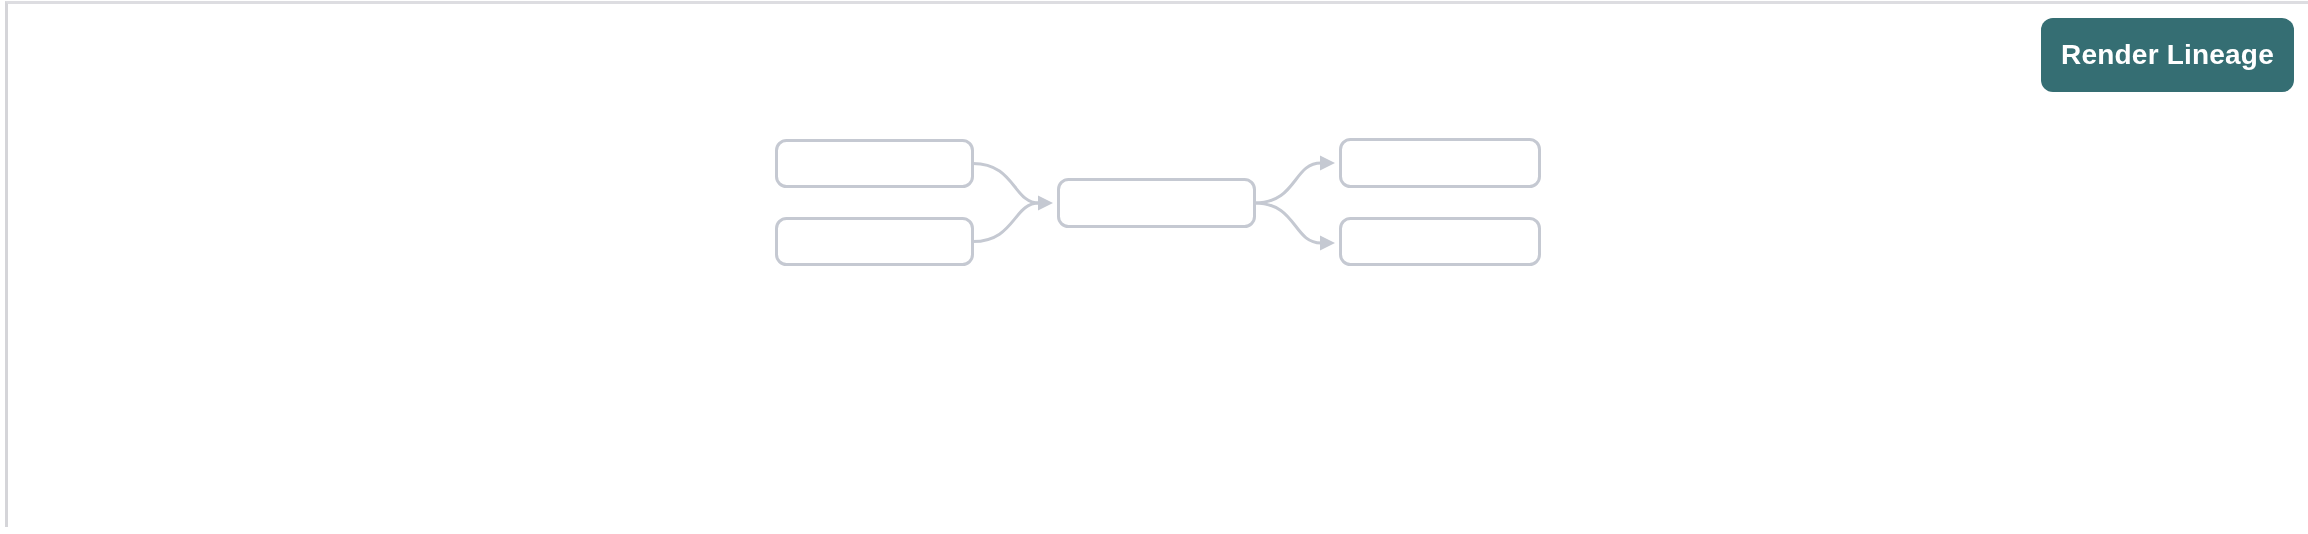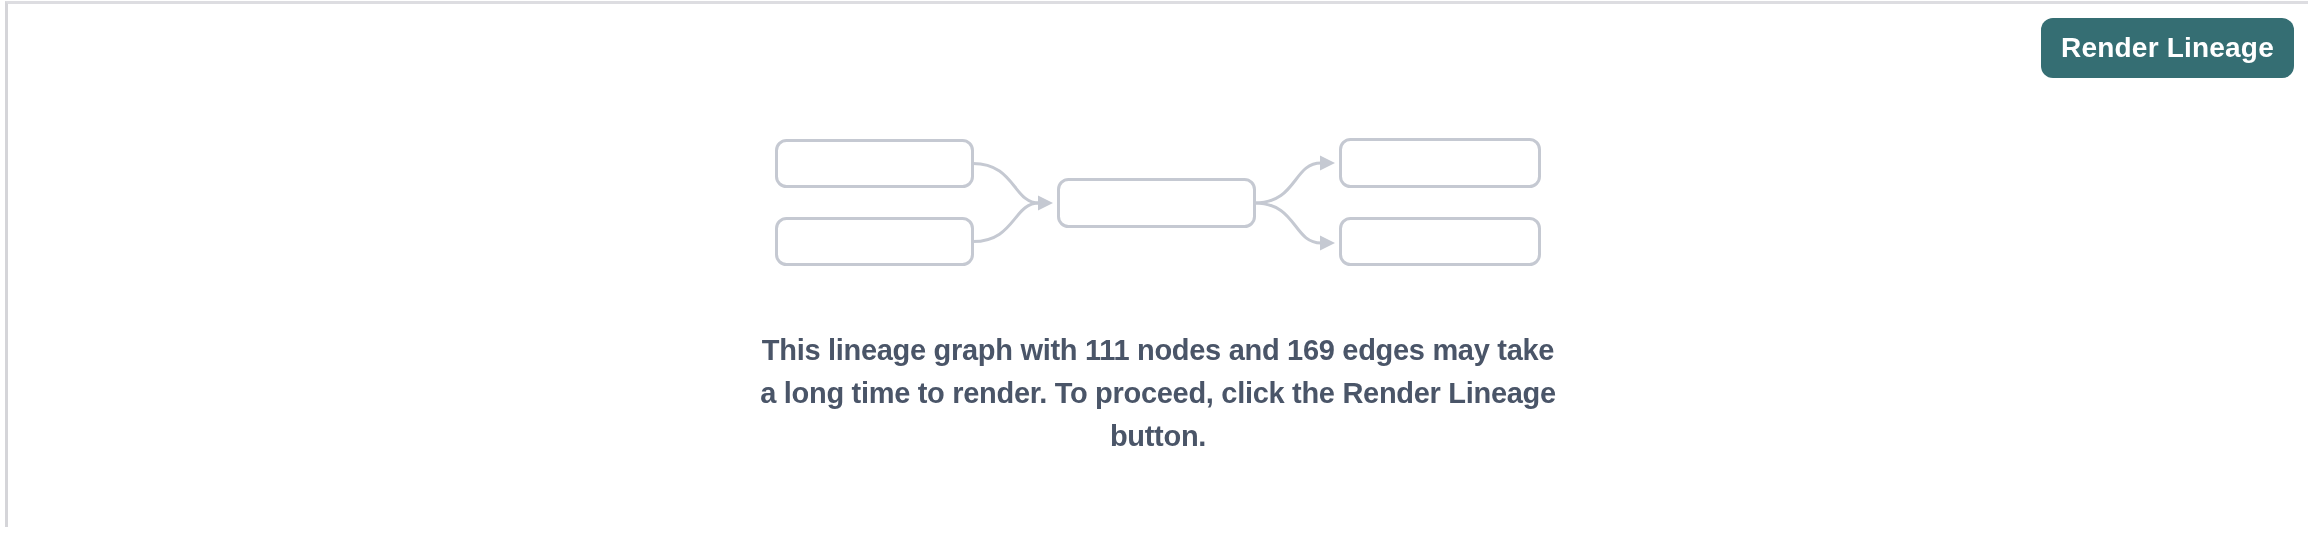--- a/index.html
+++ b/index.html
@@ -19,21 +19,21 @@
     font-family:"Liberation Sans","DejaVu Sans",sans-serif;
   }
   .panel{
     position:absolute;left:5px;top:1px;right:0;bottom:7px;
     border-left:3px solid var(--panel-border-left);
     border-top:3px solid var(--panel-border-top);
     background:var(--page-bg);
   }
   .render-btn{
     position:absolute;top:14px;right:14px;
-    width:253px;height:60px;
+    width:253px;height:74px;
     background:var(--button-bg);
     color:var(--button-text);
     border:none;border-radius:12px;
     font-family:inherit;
     font-size:28px;font-weight:700;letter-spacing:.2px;
     cursor:pointer;
   }
   .empty-state{
     position:absolute;left:50%;top:135px;
     transform:translateX(-50%);
@@ -84,18 +84,15 @@
       <path class="edge" d="M198,24.5 C240,24.5 238,64 264,64"></path>
       <path class="edge" d="M198,102.5 C240,102.5 238,64 264,64"></path>
       <polygon points="278,64 263,56.5 263,71.5"></polygon>
 
       <path class="edge" d="M480,64 C522,64 518,24 546,24"></path>
       <path class="edge" d="M480,64 C522,64 518,104 546,104"></path>
       <polygon points="560,24 545,16.5 545,31.5"></polygon>
       <polygon points="560,104 545,96.5 545,111.5"></polygon>
     </svg>
 
-    <p class="message">This lineage graph with 111 nodes and 169 edges may take
-a long time to render. To proceed, click the Render Lineage
-button.</p>
   </div>
 
 </div>
 
 </body></html>

